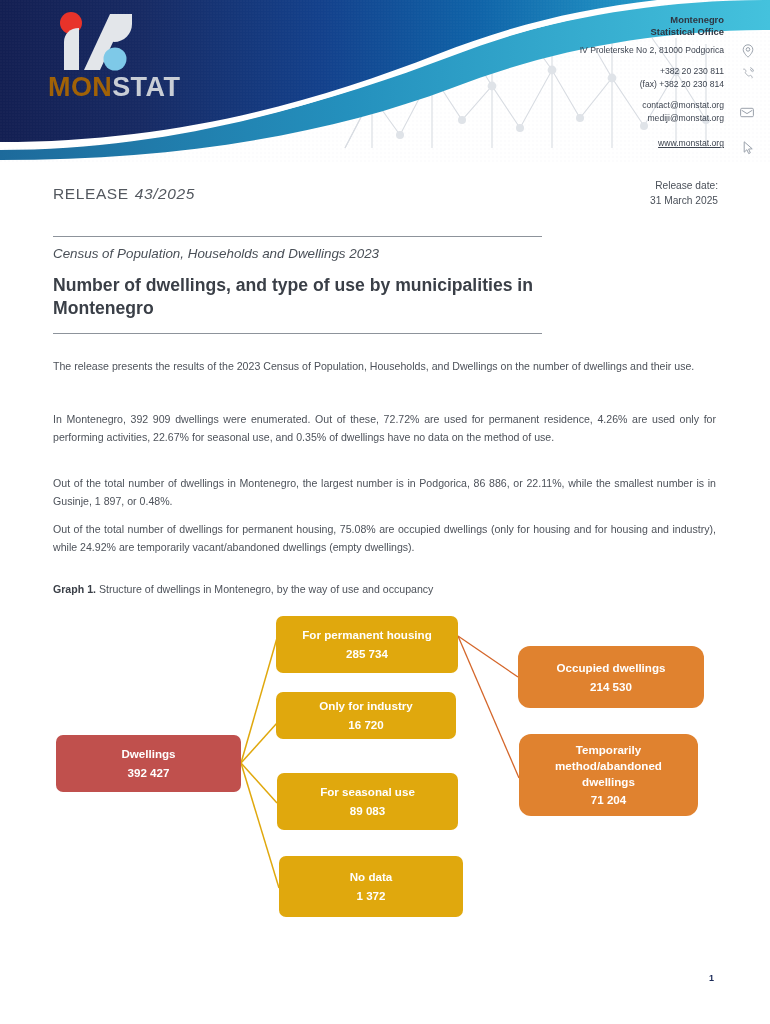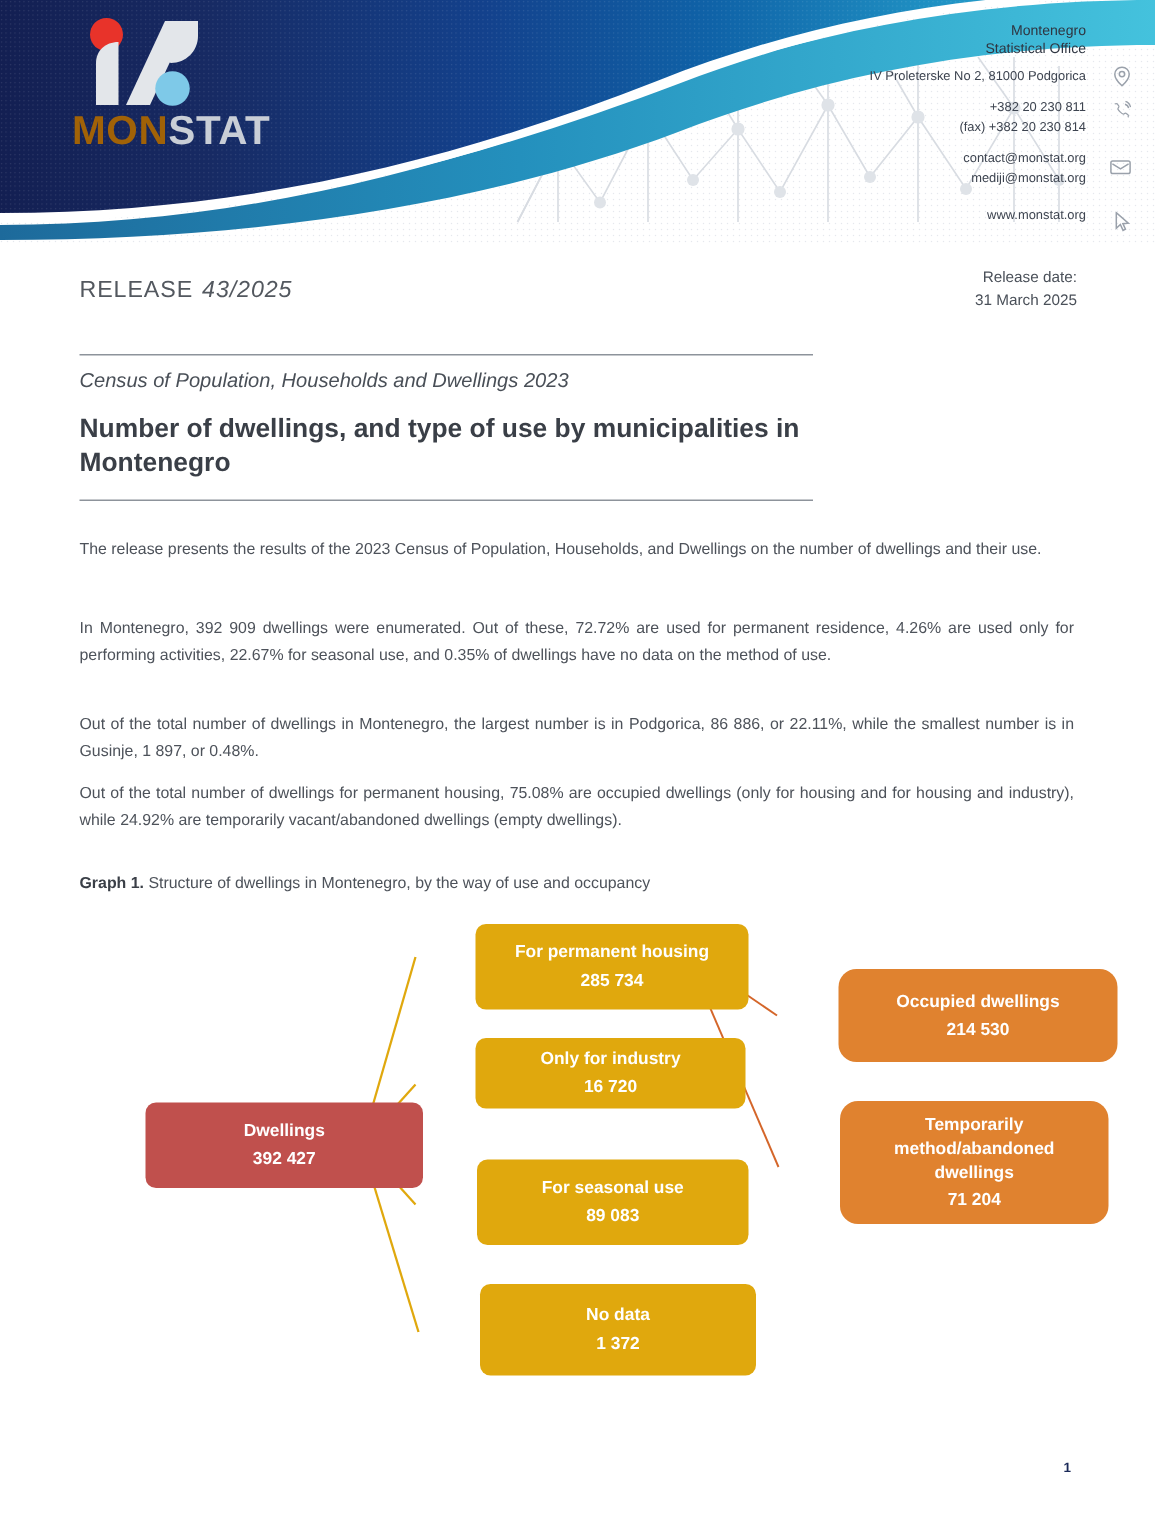--- a/index.html
+++ b/index.html
@@ -63,29 +63,29 @@
     position: absolute;
     right: 46px;
     top: 14px;
     width: 250px;
     text-align: right;
     color: #3d4450;
     font-size: 8.6px;
     line-height: 1.52;
   }
   .contact .org {
-    font-weight: normal;
+    font-weight: bold;
     font-size: 9.4px;
     line-height: 1.32;
     color: #2f3642;
   }
   .contact .blk { margin-top: 4px; }
   .contact .blk.sp1 { margin-top: 5px; }
   .contact .blk.sp2 { margin-top: 8px; }
-  .contact .blk.sp3 { margin-top: 12px; }
+  .contact .blk.sp3 { margin-top: 12px; text-decoration: underline; }
 
   .hicons {
     position: absolute;
     right: 10px;
     top: 14px;
     width: 28px;
   }
   .hicon {
     position: absolute;
     right: 6px;
@@ -186,21 +186,20 @@
     border-radius: 7px;
     color: #ffffff;
     font-weight: bold;
     display: flex;
     flex-direction: column;
     align-items: center;
     justify-content: center;
     text-align: center;
     box-sizing: border-box;
     line-height: 1.36;
-    margin-left: 41px;
   }
   .node .lbl { font-size: 11.6px; }
   .node .val { font-size: 11.6px; margin-top: 3px; }
   .node.root   { background: #c0504d; }
   .node.branch { background: #e0a80d; }
   .node.leaf   { background: #e0822f; border-radius: 12px; }
 
   .pagenum {
     position: absolute;
     right: 56px;

